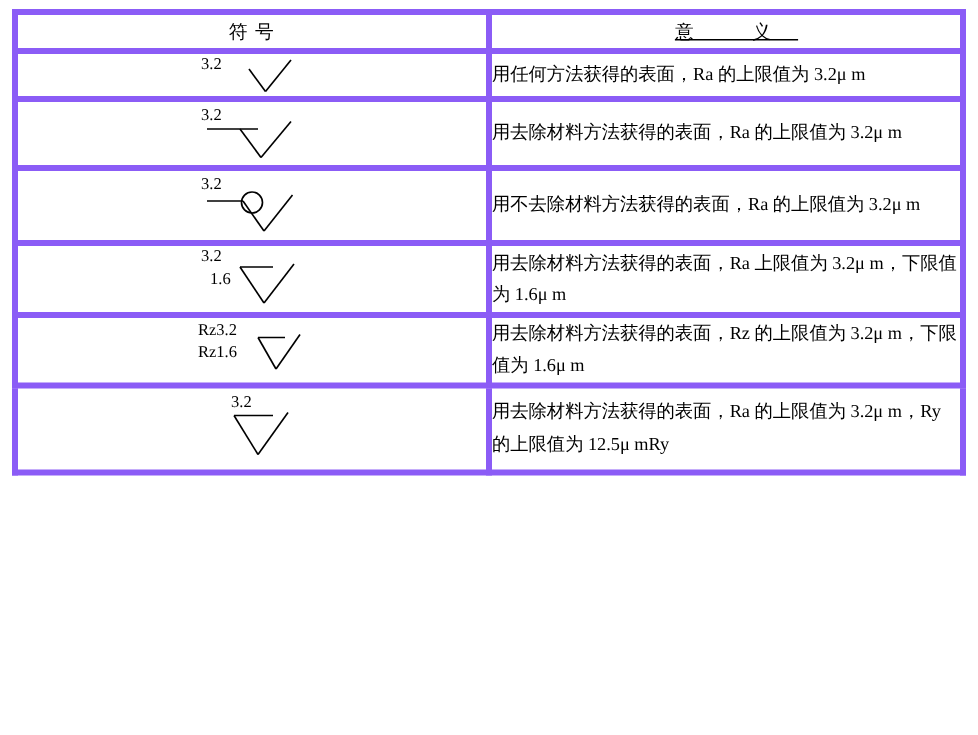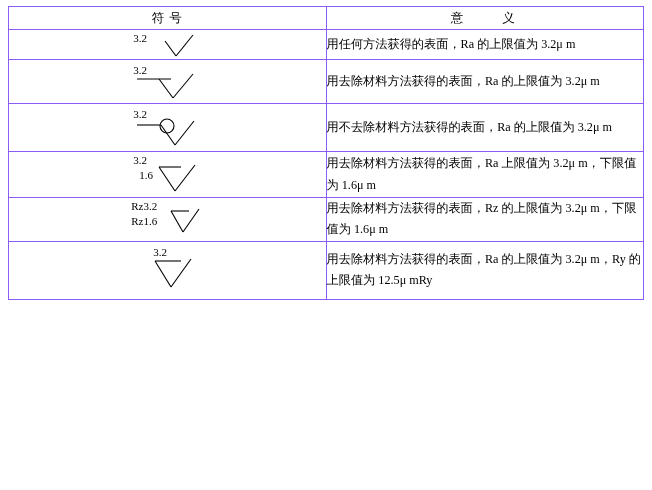--- a/index.html
+++ b/index.html
@@ -20,34 +20,35 @@
     height: 490px;
     box-sizing: border-box;
     padding: 6px 8px 0 8px;
   }
   table.sym-table {
     border-collapse: collapse;
     width: 636px;
     table-layout: fixed;
   }
   table.sym-table td, table.sym-table th {
-    border: 1px solid #8b5cf6;
+    border: 4px solid #8b5cf6;
     vertical-align: middle;
     padding: 0;
   }
   th.head-sym, th.head-mean {
     font-weight: normal;
     font-size: 12.5px;
     text-align: center;
     height: 22px;
     letter-spacing: 1px;
   }
   th.head-mean .spaced {
     letter-spacing: 18px;
     padding-left: 14px;
+    text-decoration: underline;
   }
   td.sym-cell {
     width: 82px;
     position: relative;
     text-align: right;
   }
   td.mean-cell {
     padding: 4px 7px 4px 9px;
     font-size: 12.2px;
     line-height: 1.75;

